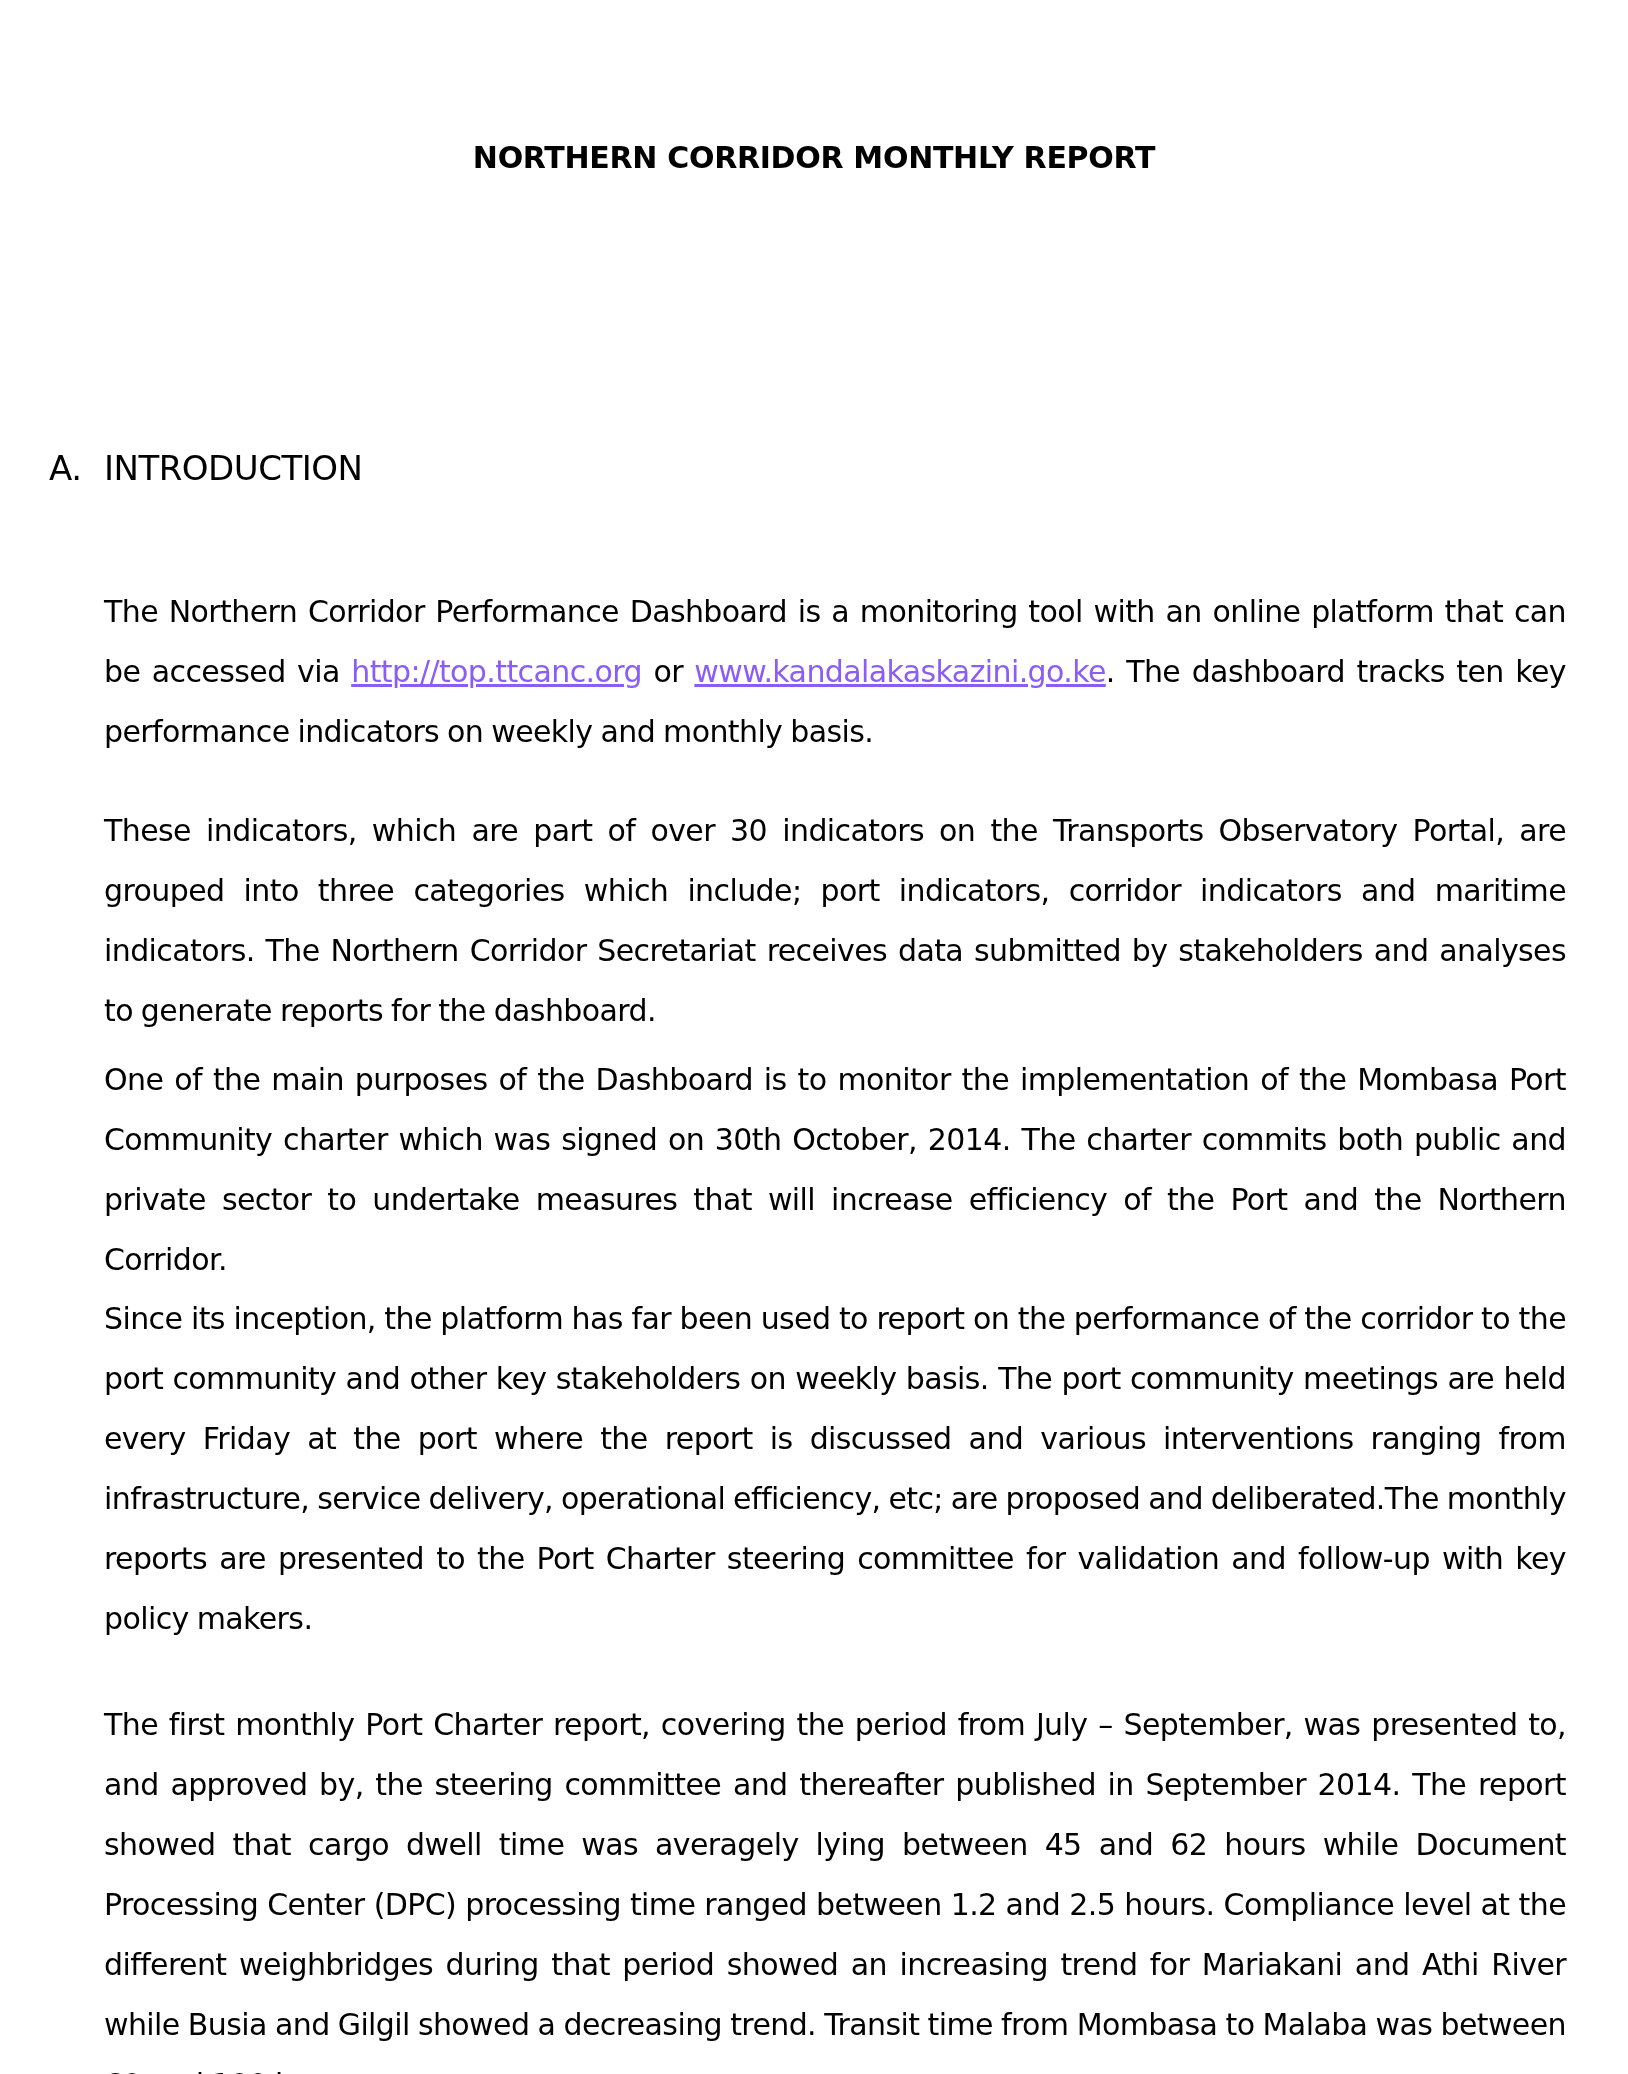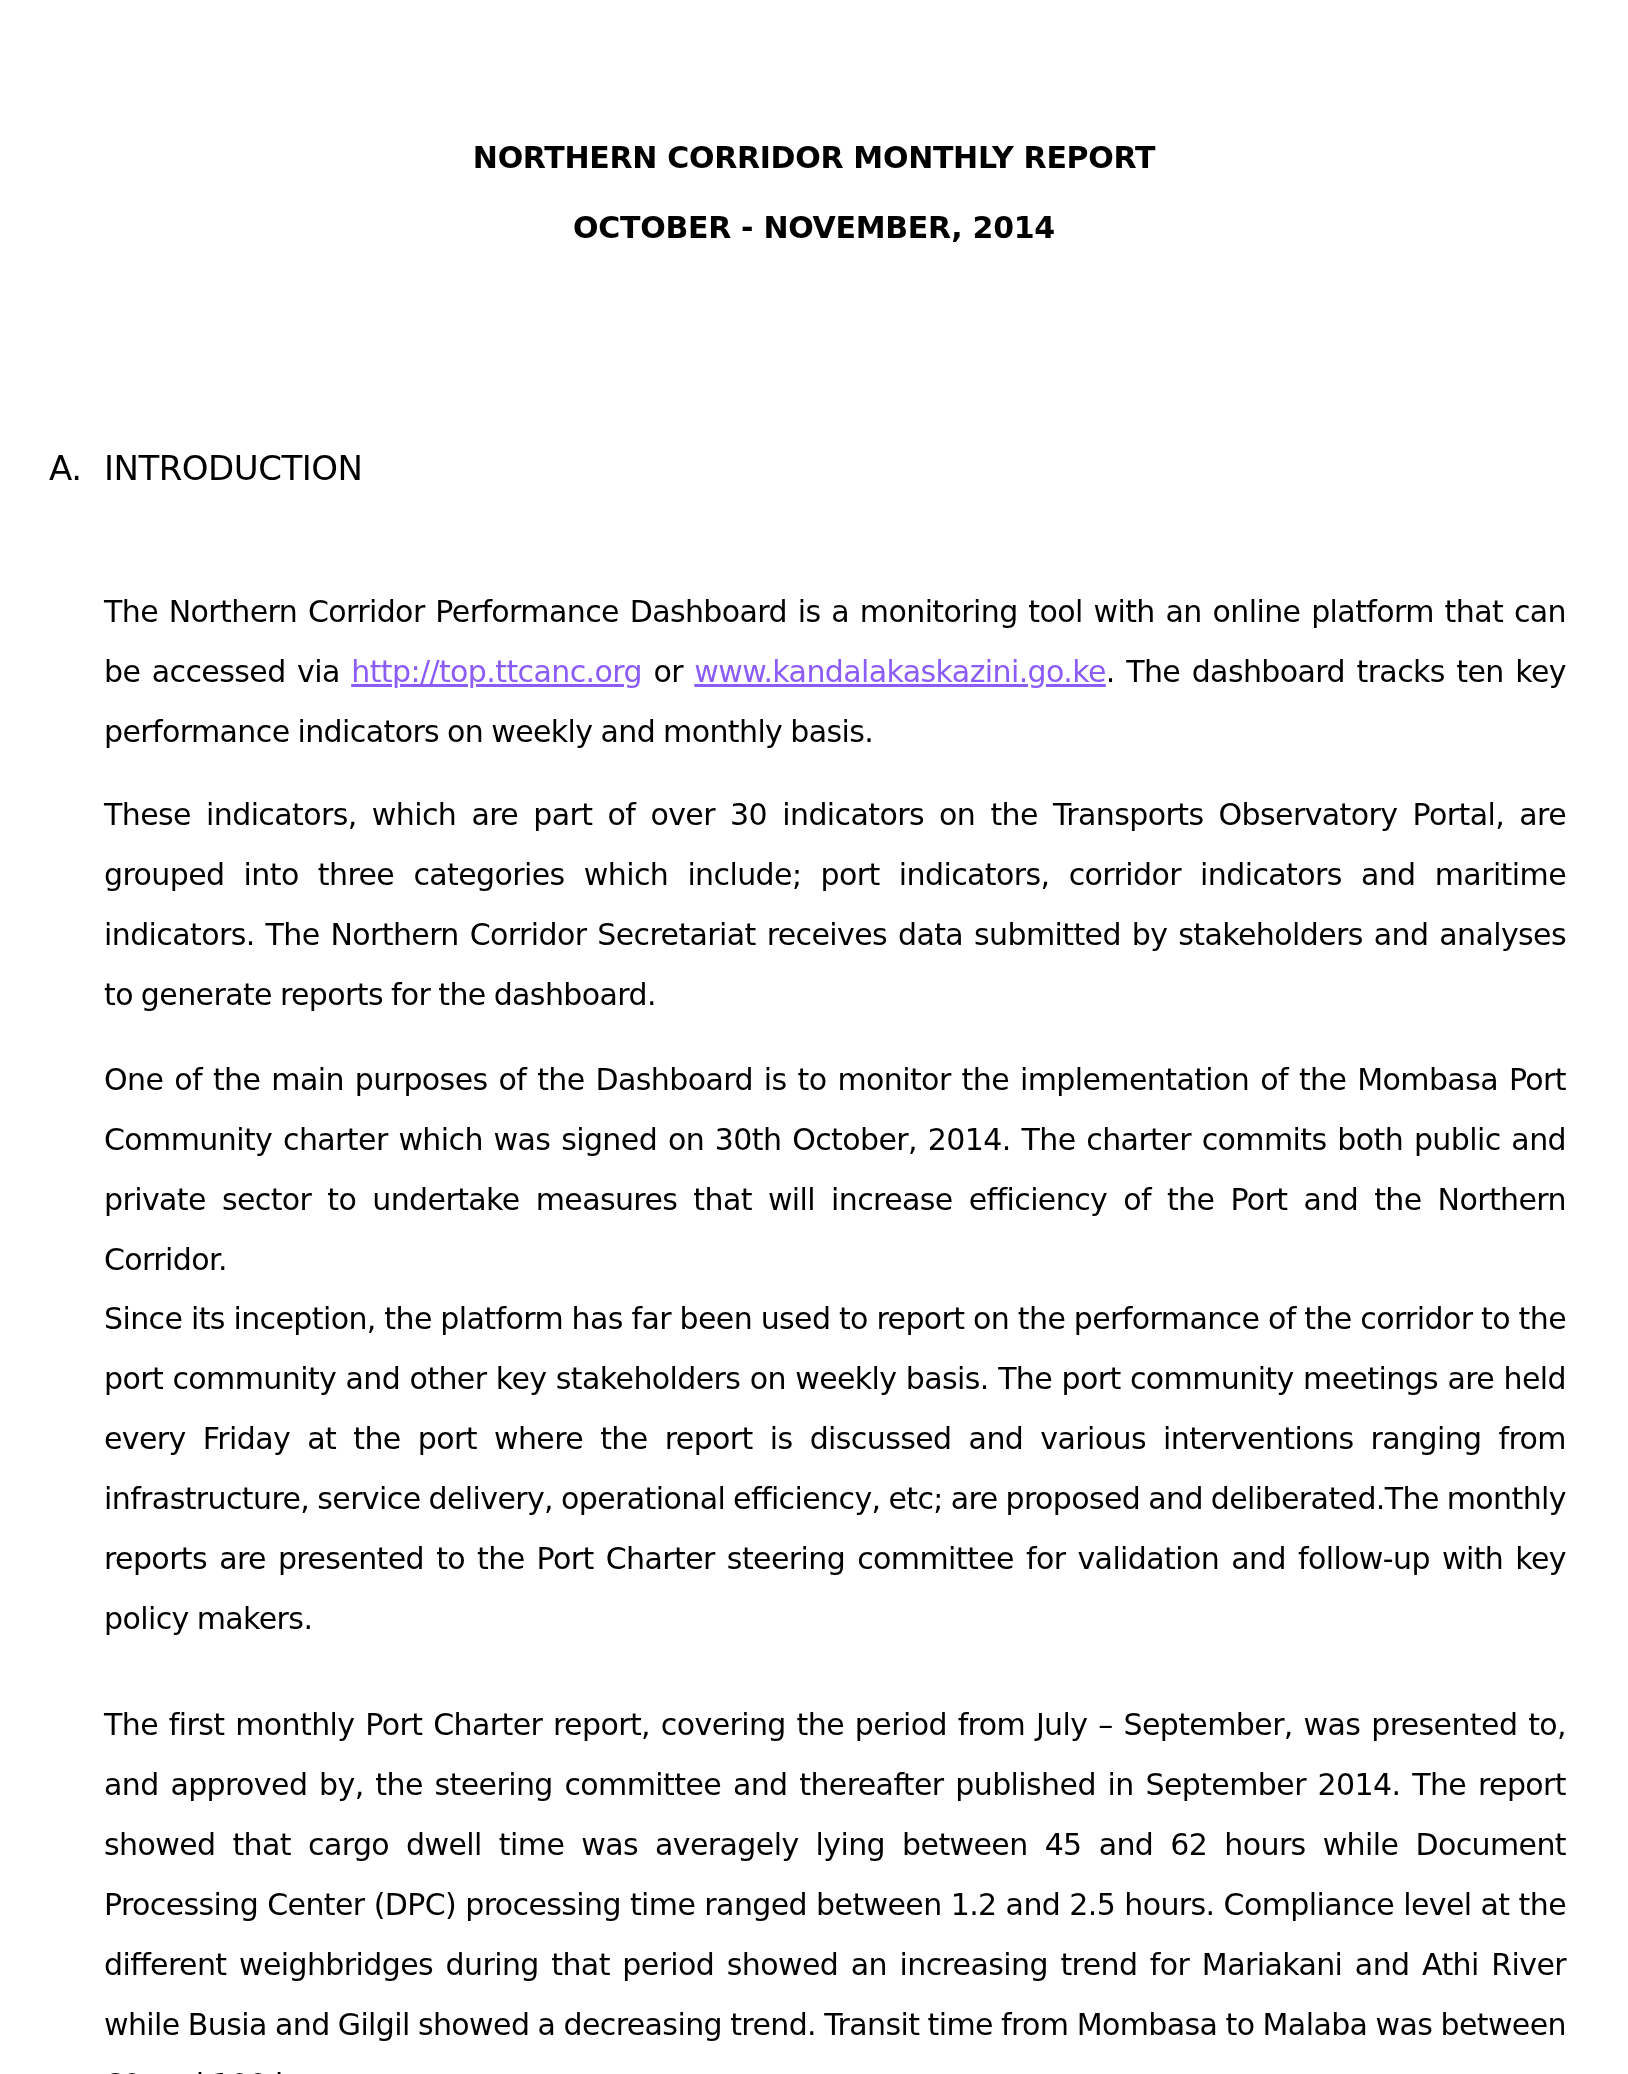--- a/index.html
+++ b/index.html
@@ -56,32 +56,31 @@
       text-align: justify;
       letter-spacing: -0.6px;
       word-spacing: -1px;
     }
     .body-text .link {
       text-decoration: underline;
       color: #8b5cf6;
       cursor: pointer;
     }
     .p1 { top: 552px; }
-    .p2 { top: 755px; }
+    .p2 { top: 771px; }
     .p3 { top: 1020px; }
     .p4 { top: 1259px; }
     .p5 { top: 1665px; }
   </style>
 </head>
 <body>
 
 <div class="page">
 
   <div class="title-block title-1">NORTHERN CORRIDOR MONTHLY REPORT</div>
-  <div class="title-block title-2">OCTOBER - NOVEMBER, 2014</div>
 
   <div class="section-heading"><span class="letter">A.</span><span>INTRODUCTION</span></div>
 
   <p class="body-text p1"><span>The Northern Corridor Performance Dashboard is a monitoring tool with an online platform that can be accessed via </span><a class="link">http://top.ttcanc.org</a><span> or </span><a class="link">www.kandalakaskazini.go.ke</a><span>. The dashboard tracks ten key performance indicators on weekly and monthly basis.</span></p>
 
   <p class="body-text p2">These indicators, which are part of over 30 indicators on the Transports Observatory Portal, are grouped into three categories which include; port indicators, corridor indicators and maritime indicators.  The Northern Corridor Secretariat receives data submitted by stakeholders and analyses to generate reports for the dashboard.</p>
 
   <p class="body-text p3">One of the main purposes of the Dashboard is to monitor the implementation of the Mombasa Port Community charter which was signed on 30th October, 2014. The charter commits both public and private sector to undertake measures that will increase efficiency of the Port and the Northern Corridor.</p>
 
   <p class="body-text p4">Since its inception, the platform has far been used to report on the performance of the corridor to the port community and other key stakeholders on weekly basis. The port community meetings are held every Friday at the port where the report is discussed and various interventions ranging from infrastructure, service delivery, operational efficiency, etc; are proposed and deliberated.The monthly reports are presented to the Port Charter steering committee for validation and follow-up with key policy makers.</p>

